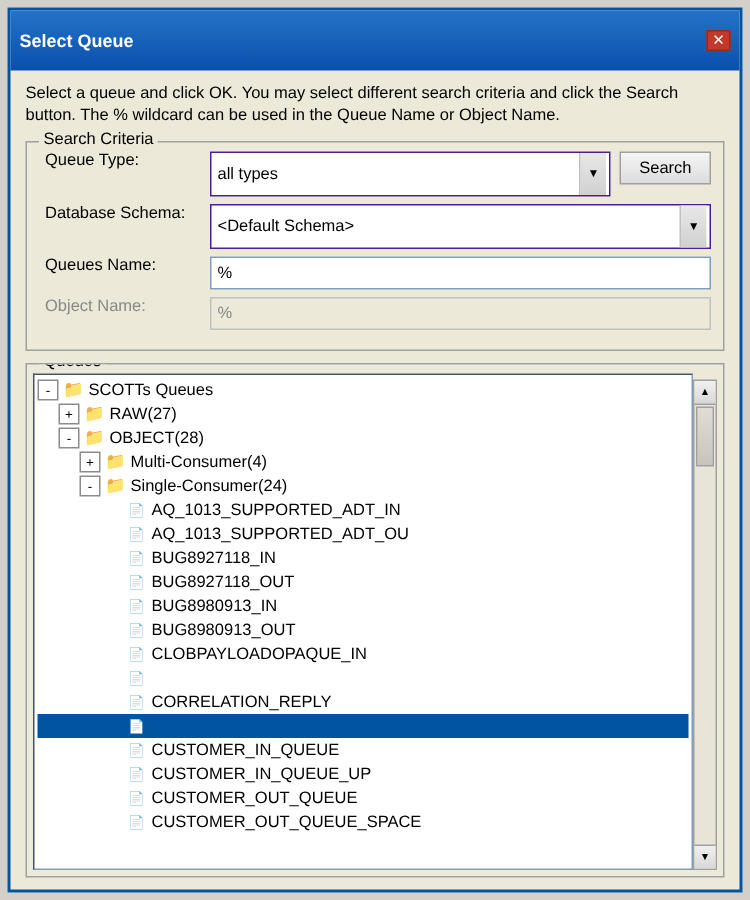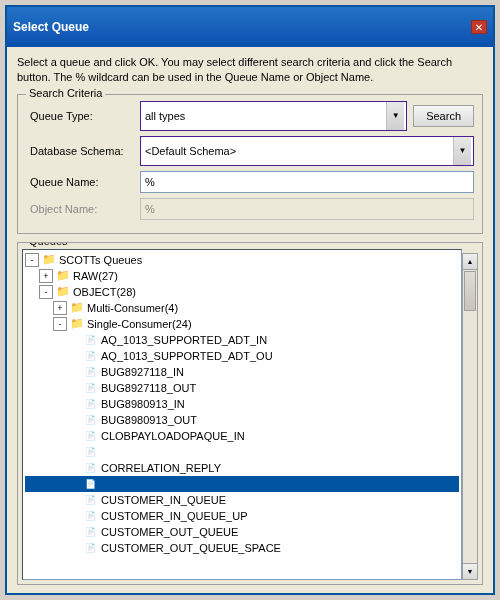--- a/index.html
+++ b/index.html
@@ -73,21 +73,20 @@
       position: absolute;
       top: -8px;
       left: 8px;
       background: #ece9d8;
       padding: 0 3px;
       font-size: 11px;
       color: #000;
     }
     .form-row {
       display: flex;
-      align-items: center;
       margin-bottom: 5px;
     }
     .form-label {
       width: 110px;
       font-size: 11px;
       color: #000;
       flex-shrink: 0;
     }
     .form-label.disabled {
       color: #888;
@@ -311,21 +310,21 @@
 
       <div class="form-row">
         <span class="form-label">Database Schema:</span>
         <div class="select-control">
           <span class="select-text">&lt;Default Schema&gt;</span>
           <div class="select-arrow">▼</div>
         </div>
       </div>
 
       <div class="form-row">
-        <span class="form-label">Queue Name:</span>
+        <span class="form-label">Queues Name:</span>
         <input class="form-control" type="text" value="%" style="">
       </div>
 
       <div class="form-row">
         <span class="form-label disabled">Object Name:</span>
         <input class="form-control disabled" type="text" disabled="" value="%" style="">
       </div>
     </div>
 
     <div class="queue-group">

